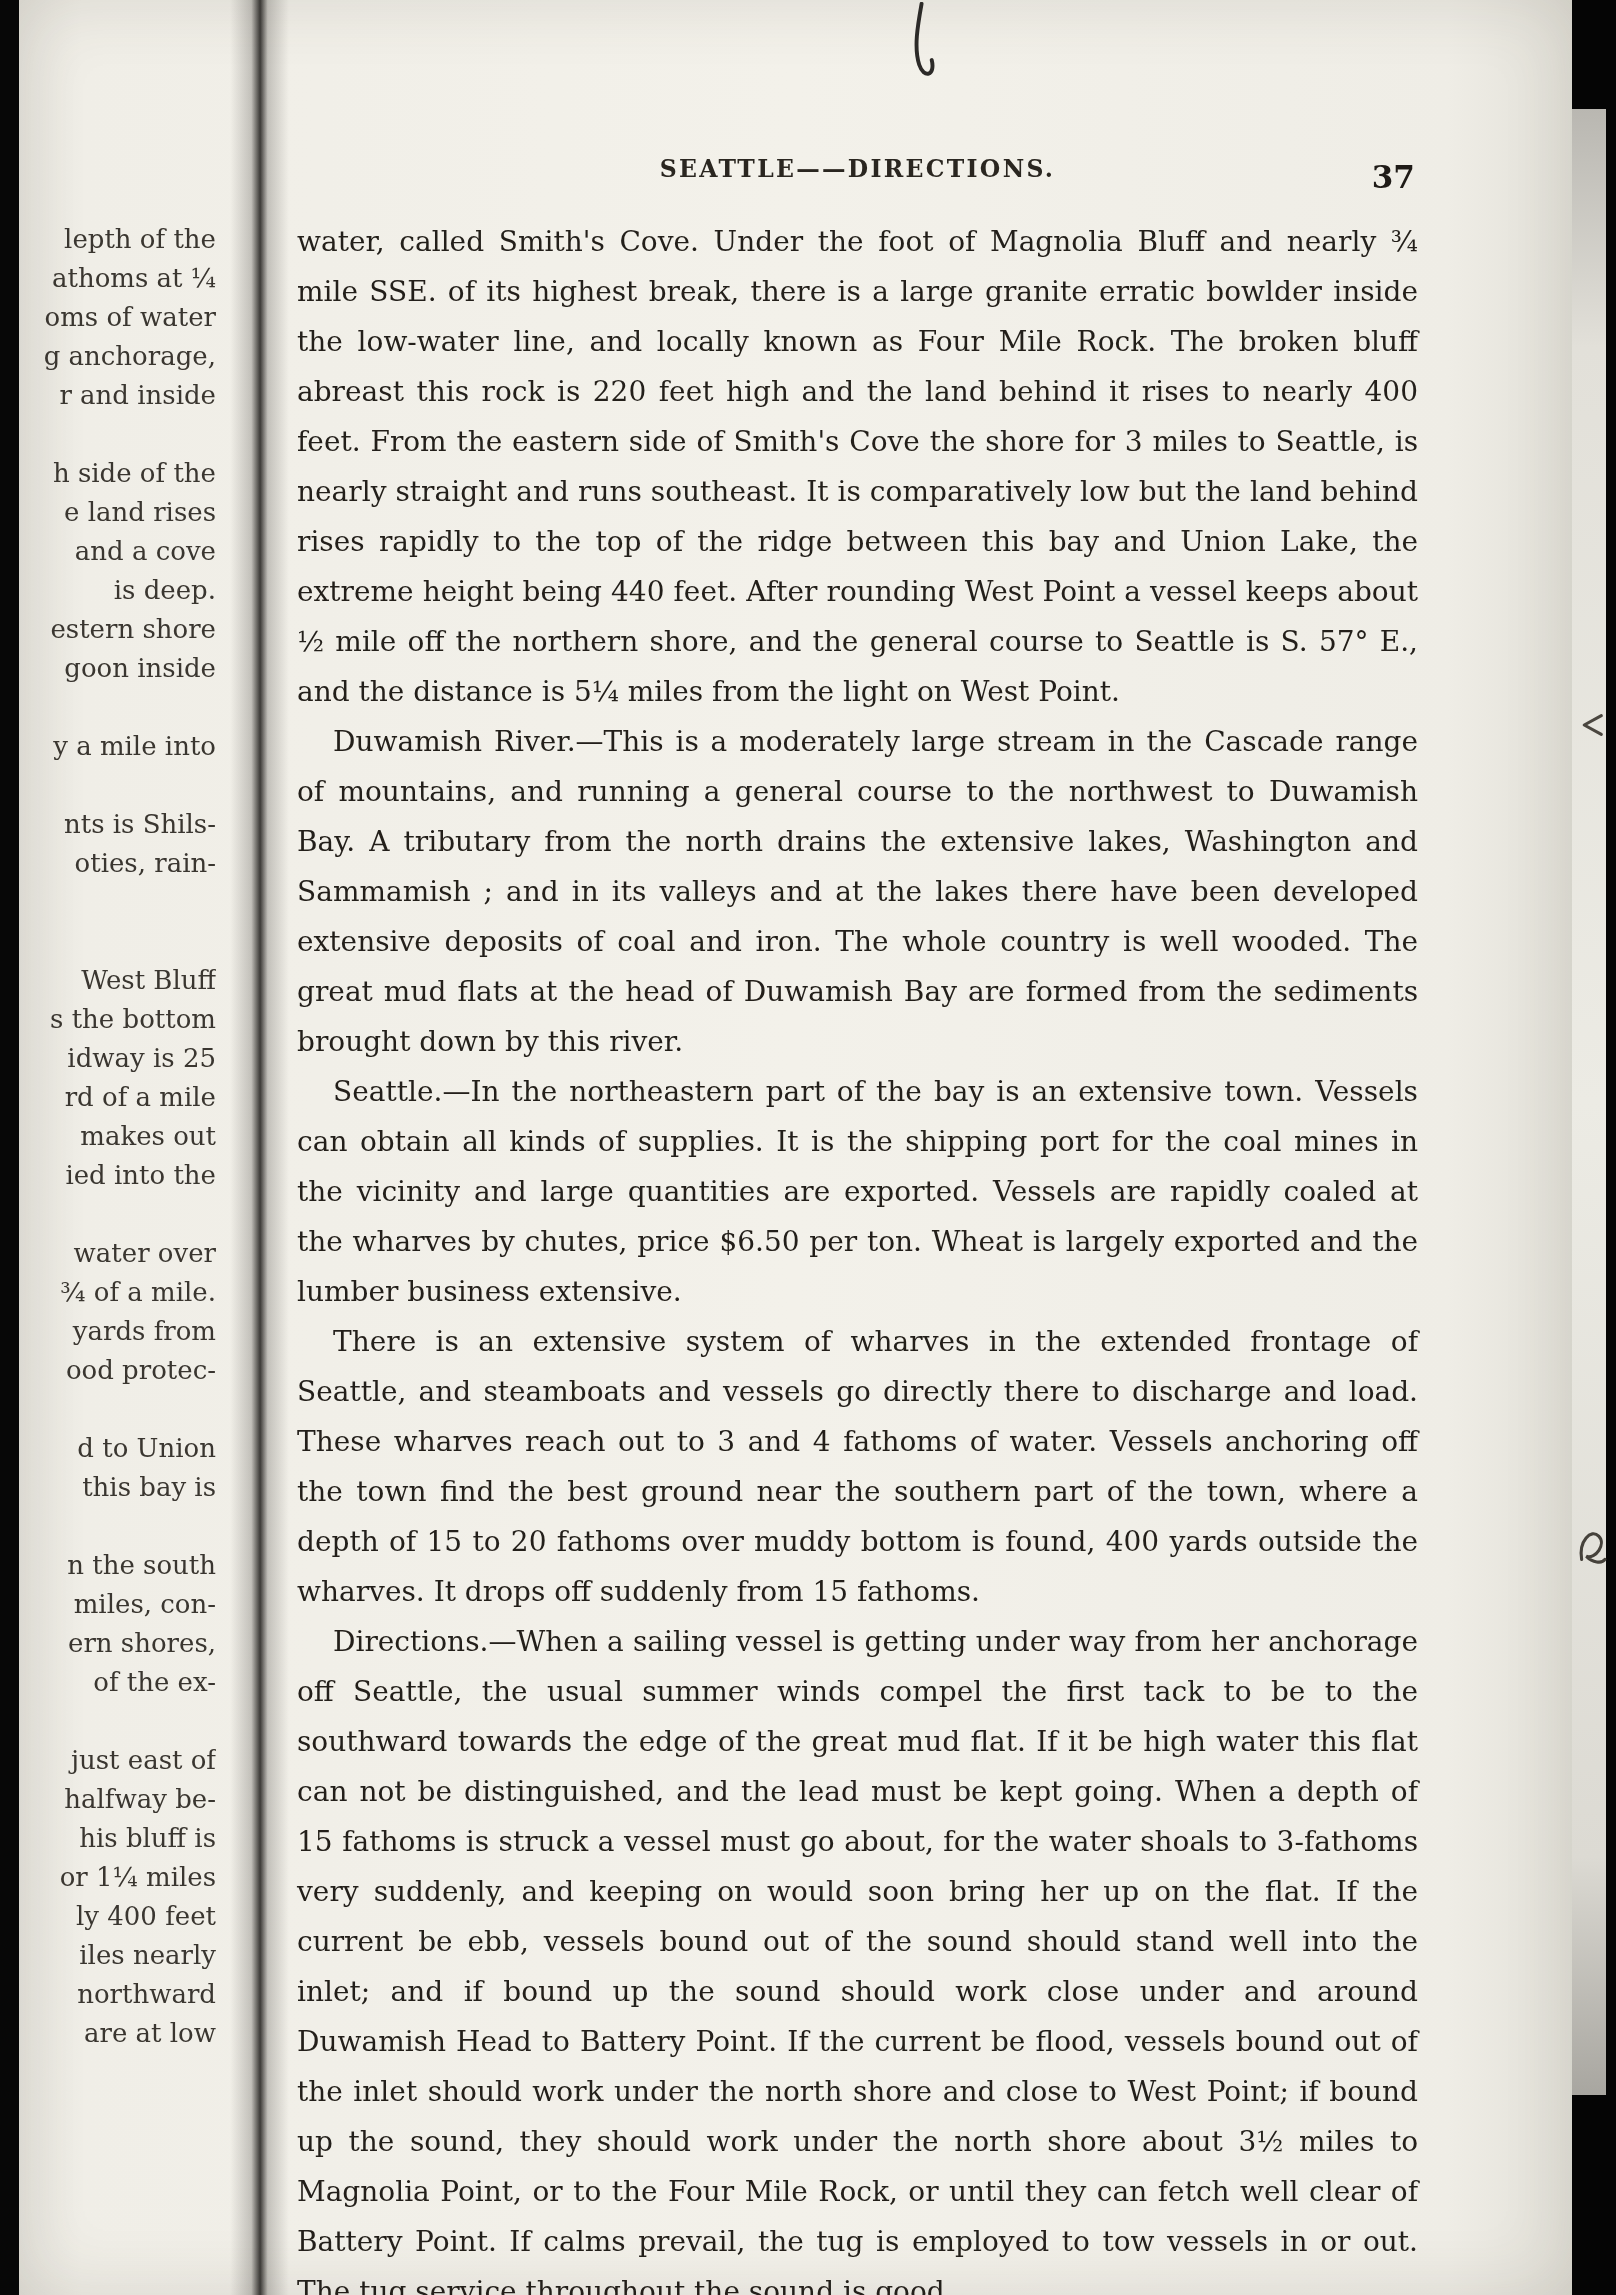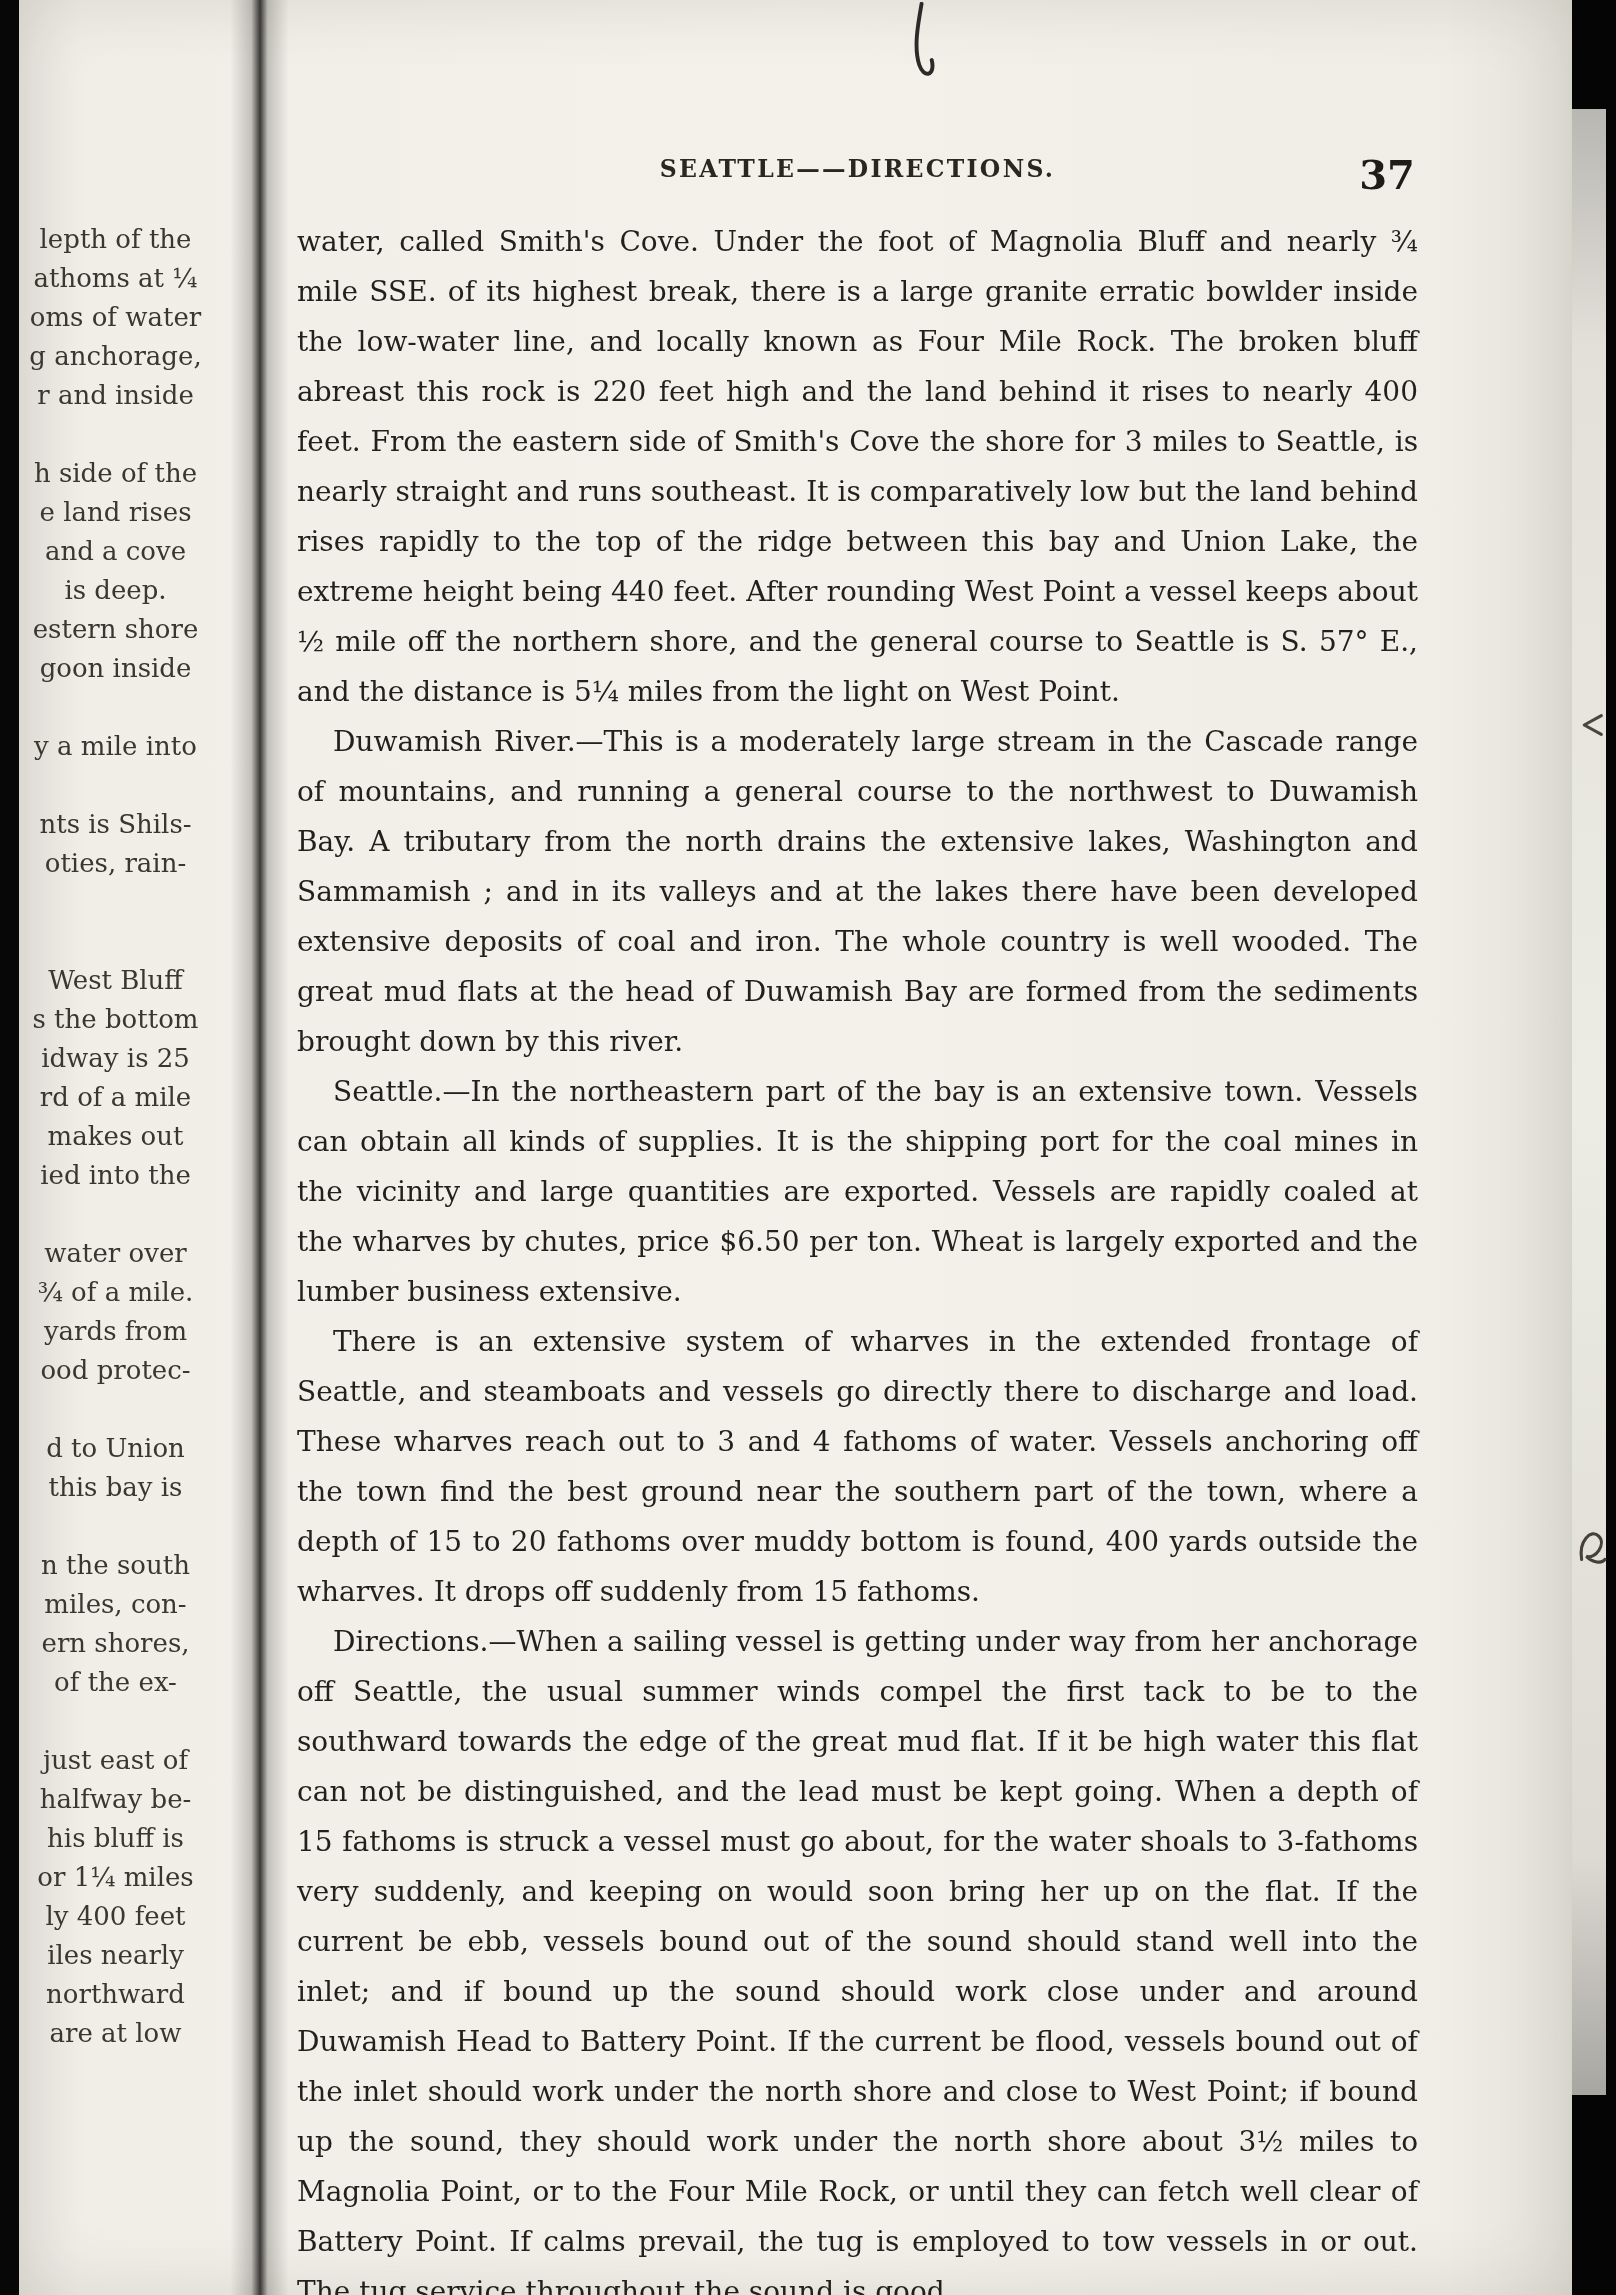--- a/index.html
+++ b/index.html
@@ -14,38 +14,38 @@
   .page {
     position:absolute; left:19px; top:0; width:1553px; height:2295px;
     background:linear-gradient(90deg,#e7e5de 0%,#f0eee7 4%,#f3f1ea 50%,#efede6 92%,#e2e0d8 100%);
     box-shadow: inset 0 0 70px rgba(70,62,48,0.14);
   }
   .gutter {
     position:absolute; left:211px; top:0; width:59px; height:2295px;
     background:linear-gradient(90deg, rgba(30,27,24,0) 0%, rgba(30,27,24,0.22) 36%, rgba(20,18,16,0.82) 51%, rgba(30,27,24,0.22) 64%, rgba(30,27,24,0) 100%);
   }
   .margin-col {
-    position:absolute; left:4px; top:220px; width:185px;
-    text-align:center; font-size:26px; line-height:39px;
+    position:absolute; left:12px; top:220px; width:185px;
+    text-align:right; font-size:26px; line-height:39px;
     color:#3a3630; white-space:nowrap; overflow:hidden;
   }
   .frag { height:39px; overflow:hidden; }
   .main {
     position:absolute; left:278px; top:147px; width:1121px;
     color:#24201b;
   }
   .header-row { position:relative; height:50px;text-decoration:underline; }
   .running-title {
     position:absolute; left:50%; top:7.8px; transform:translateX(-50%);
     font-size:23.5px; font-weight:bold; letter-spacing:2.3px; color:#2a2620;
     white-space:nowrap;
   }
   .page-number {
-    position:absolute; right:3.1px; top:4px;
-    font-size:40px; font-weight:bold; color:#1f1b17;
+    position:absolute; right:3.1px; top:12px;
+    font-size:31px; font-weight:bold; color:#1f1b17;
   }
   .textblock {
     margin-top:20.3px;
     font-size:28px; line-height:50px; text-align:justify;
     color:#231f1a;
   }
   .para { text-indent:36px; }
   .para.noindent { text-indent:0; }
   .lead { font-weight:normal; }
 

